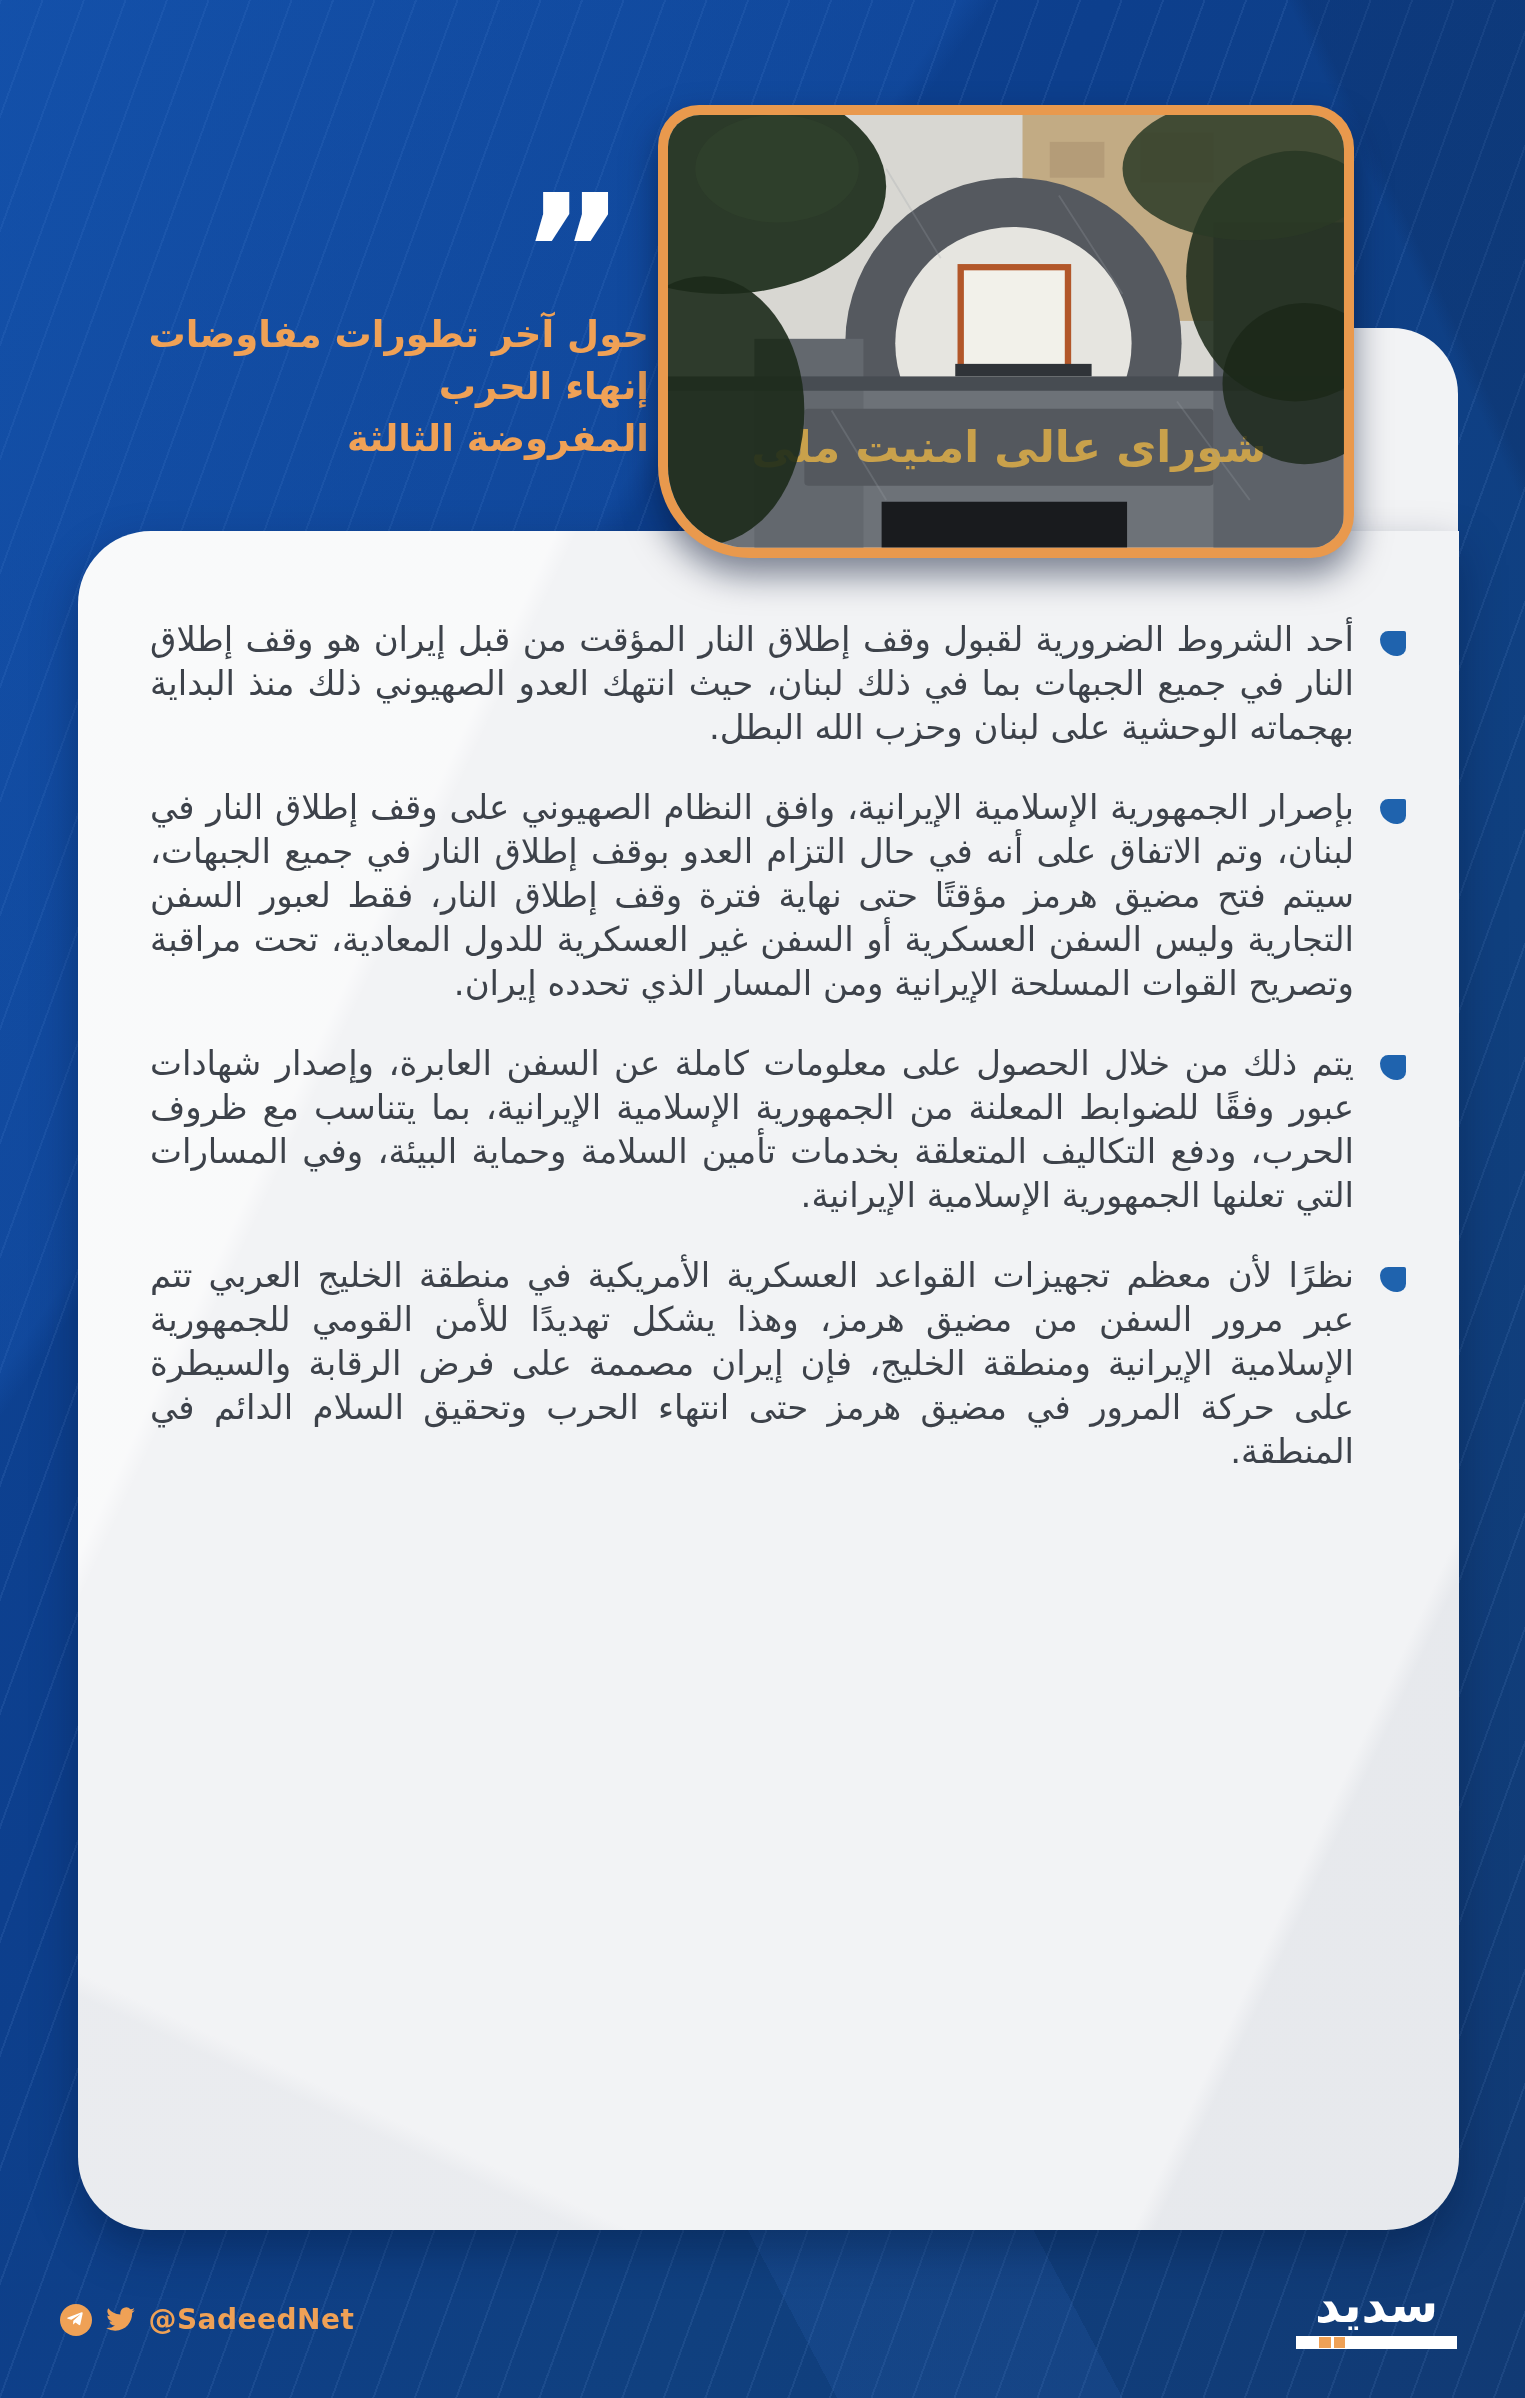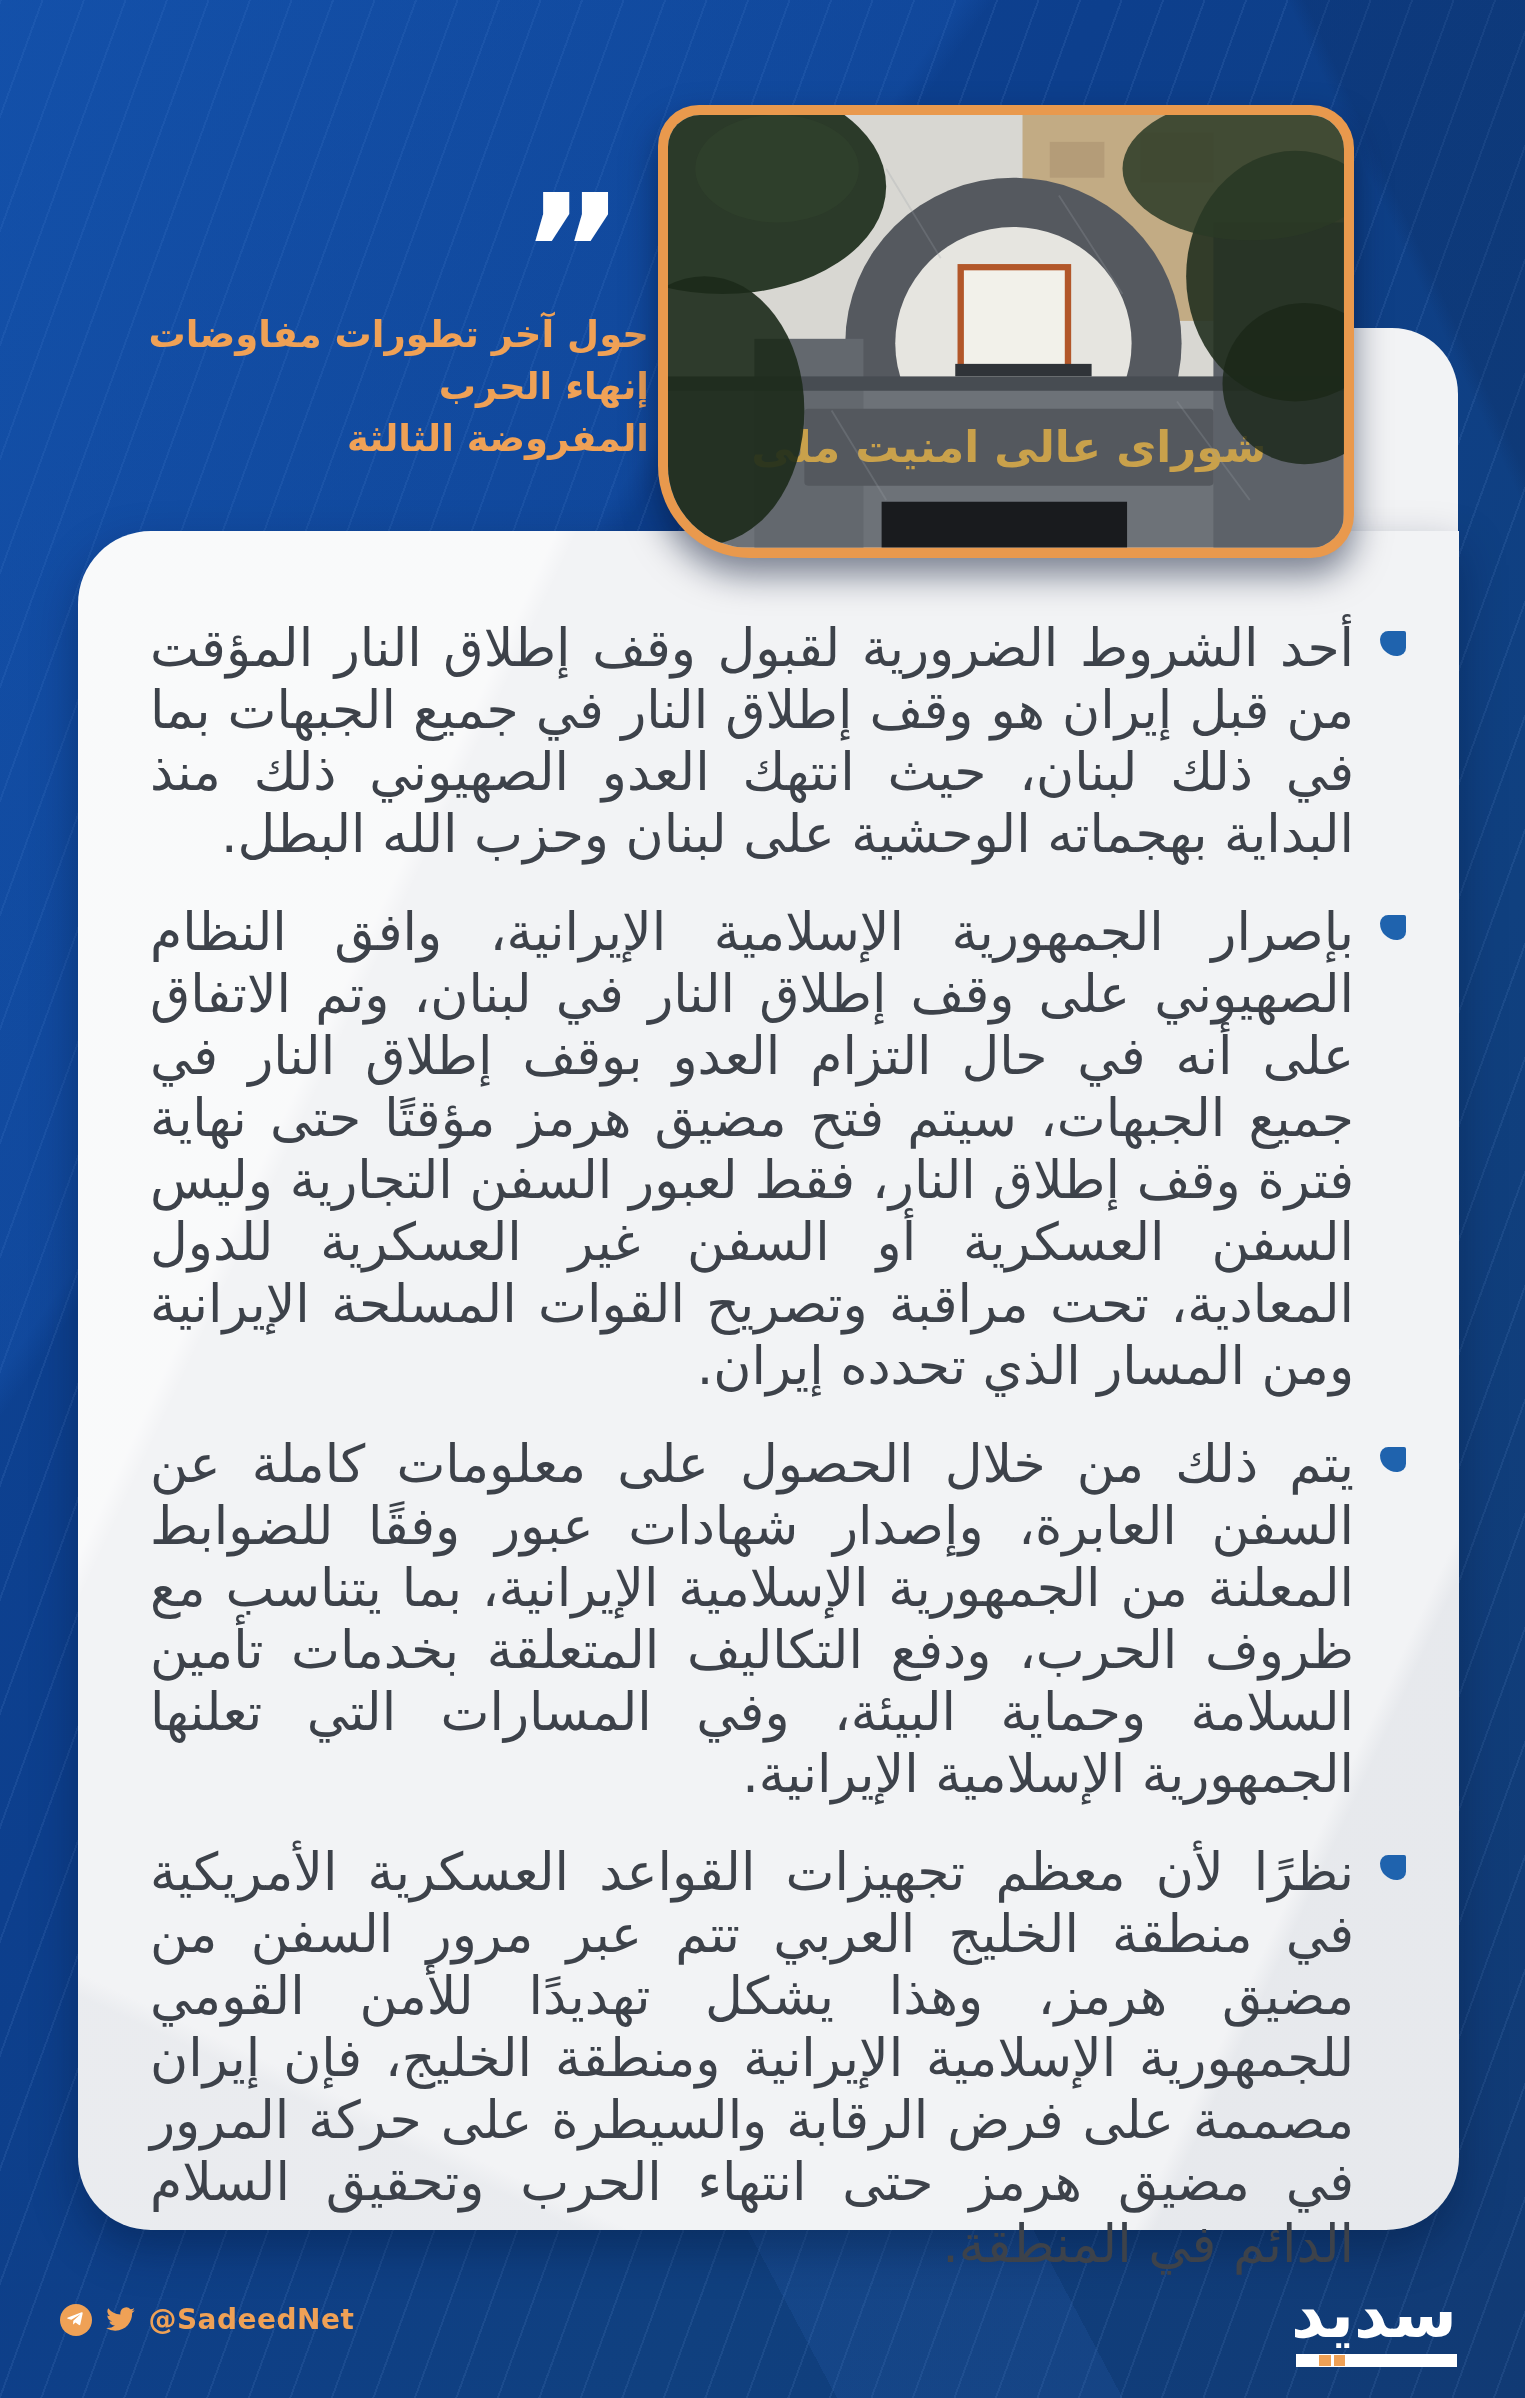--- a/index.html
+++ b/index.html
@@ -34,38 +34,38 @@
     background:var(--card);border-radius:0 66px 0 0;z-index:1;}
   .card{position:absolute;left:78px;top:531px;width:1381px;height:1699px;
     background:var(--card);border-radius:73px 0 73px 73px;z-index:1;
     box-shadow:0 19px 45px rgba(3,18,50,.38);
     background-image:
       linear-gradient(115deg,rgba(255,255,255,.55) 0 22%,rgba(0,0,0,0) 23%),
       linear-gradient(295deg,rgba(205,210,218,.30) 0 14%,rgba(0,0,0,0) 15%),
       linear-gradient(25deg,rgba(205,210,218,.22) 0 10%,rgba(0,0,0,0) 11%);}
   .card-content{position:absolute;inset:0;padding:86px 105px 66px 72px;direction:rtl;}
   .para{position:relative;margin-bottom:36px;direction:rtl;text-align:justify;
-    color:var(--text);font-size:52px;line-height:62px;letter-spacing:0;}
+    color:var(--text);font-size:34px;line-height:44px;letter-spacing:0;}
   .para p{display:block;}
   .bullet{position:absolute;right:-52px;top:14px;width:26px;height:25px;
     background:var(--bullet);border-radius:8.4px 1.9px 8.4px 17px;}
   
   .photo-frame{position:absolute;left:658px;top:105px;width:696px;height:453px;z-index:3;
     background:var(--orange_deep);border-radius:41px 43px 43px 92px;padding:10.3px;
     box-shadow:0 17px 34px rgba(4,16,45,.5);}
   .photo-inner{width:100%;height:100%;border-radius:32px 34px 34px 82px;overflow:hidden;display:block;}
   
   .footer{position:absolute;left:60px;top:2301px;height:37px;display:flex;align-items:center;gap:11.2px;z-index:2;direction:ltr;}
   .tg-badge{width:32px;height:32px;border-radius:50%;background:var(--orange);
     display:flex;align-items:center;justify-content:center;}
   .tw-badge{width:34px;height:28px;display:flex;align-items:center;justify-content:center;}
   .handle{color:var(--orange);font-size:28px;font-weight:bold;letter-spacing:0.5px;}
   
   .logo{position:absolute;left:1296px;top:2280px;width:161px;text-align:center;z-index:2;direction:rtl;}
-  .logo-word{color:var(--white);font-size:66px;font-weight:bold;line-height:1.05;}
+  .logo-word{color:var(--white);font-size:49px;font-weight:bold;line-height:1.05;}
   .logo-bar{position:relative;margin-top:4.7px;height:13px;background:var(--white);}
   .logo-sq{position:absolute;top:0.9px;width:11.2px;height:11.2px;background:var(--orange);}
   .logo-sq.a{left:23.4px;} .logo-sq.b{left:38px;}
 </style>
 </head>
 <body>
 
 <div class="bg-stripes"></div>
 <div class="bg-lightwedge"></div>
 <div class="bg-band"></div>

